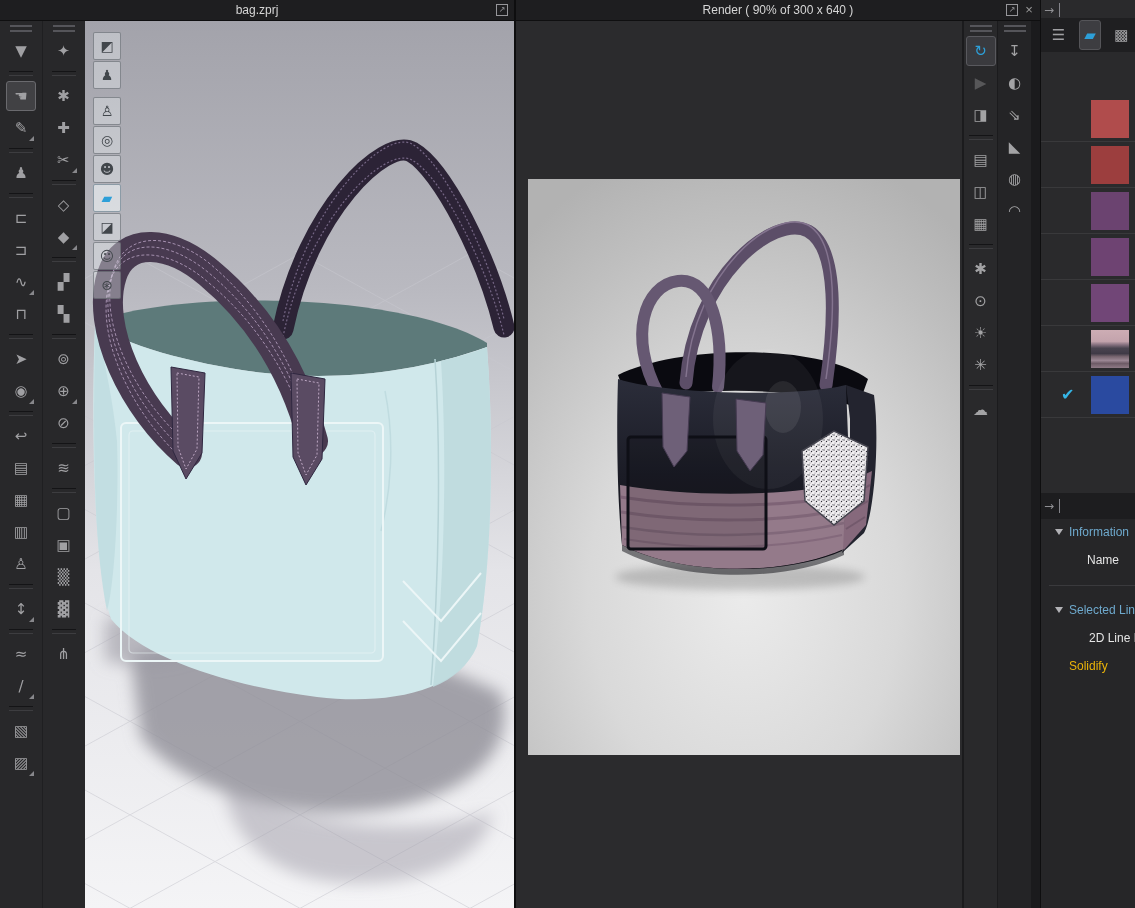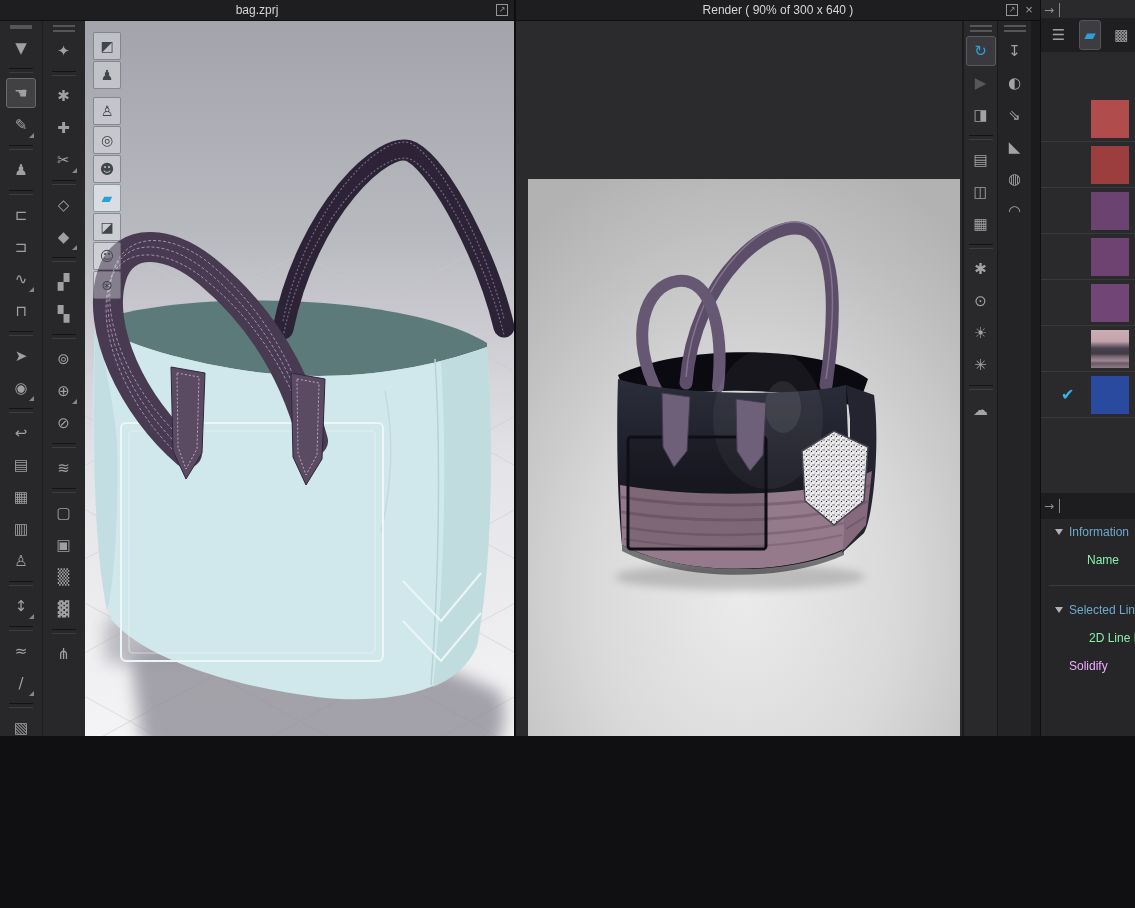--- a/index.html
+++ b/index.html
@@ -1,17 +1,17 @@
 <!DOCTYPE html>
 <html><head>
 <meta charset="utf-8">
 <style>
   html,body{margin:0;padding:0;background:#101012;}
   *{box-sizing:border-box;}
-  .app{position:relative;width:1135px;height:736px;overflow:hidden;
+  .app{position:relative;width:1135px;height:908px;overflow:hidden;
        background:#1b1b1d;font-family:"Liberation Sans",sans-serif;
        -webkit-font-smoothing:antialiased;}
   
   .win{position:absolute;top:0;bottom:0;}
   .win-3d{left:0;width:516px;border-right:2px solid #0e0e0f;}
   .win-render{left:516px;width:524px;}
   .titlebar{position:relative;height:21px;background:#1e1e20;border-bottom:1px solid #0f0f10;
             display:flex;align-items:center;justify-content:center;}
   .titlebar .title{font-size:12px;color:#d6d6d6;}
   .popout{position:absolute;top:4px;width:12px;height:12px;border:1px solid #96969a;
@@ -70,23 +70,23 @@
   .swatch-thumb{position:absolute;left:50px;top:4px;width:38px;height:38px;}
   .swatch-thumb.texture{background:linear-gradient(180deg,#cdadb4 0%,#c3a3ac 30%,#8b7583 38%,
       #4a4450 48%,#3f3a46 62%,#77656f 70%,#9b8794 80%,#6d5b66 88%,#8e7a86 100%);}
   .prop-strip{position:absolute;left:0;right:0;top:493px;height:26px;background:#1d1d1f;}
   .prop-strip .handle{top:6px;}
   .props{position:absolute;left:0;right:0;top:519px;bottom:0;background:#262628;}
   .prow{position:absolute;left:0;right:12px;height:18px;font-size:12px;white-space:nowrap;}
   .tri{display:inline-block;width:0;height:0;border-left:4px solid transparent;
        border-right:4px solid transparent;border-top:6px solid #b2b2b6;margin:0 6px 1px 0;}
   .sec-label{color:#6ea9cd;}
-  .field-label{color:#86efac;margin-top:44px;}
+  .field-label{color:#e5e5e5;margin-top:44px;}
   .pdivider{position:absolute;left:8px;right:0;top:66px;height:1px;background:#3a3a3d;}
-  .plink{color:#f0abfc;cursor:pointer;}
+  .plink{color:#eab308;cursor:pointer;}
 </style>
 </head>
 <body>
 
 <div class="app">
 
   <section class="win win-3d">
     <header class="titlebar">
       <span class="title">bag.zprj</span>
       <span class="popout" style="right:6px">↗</span>

